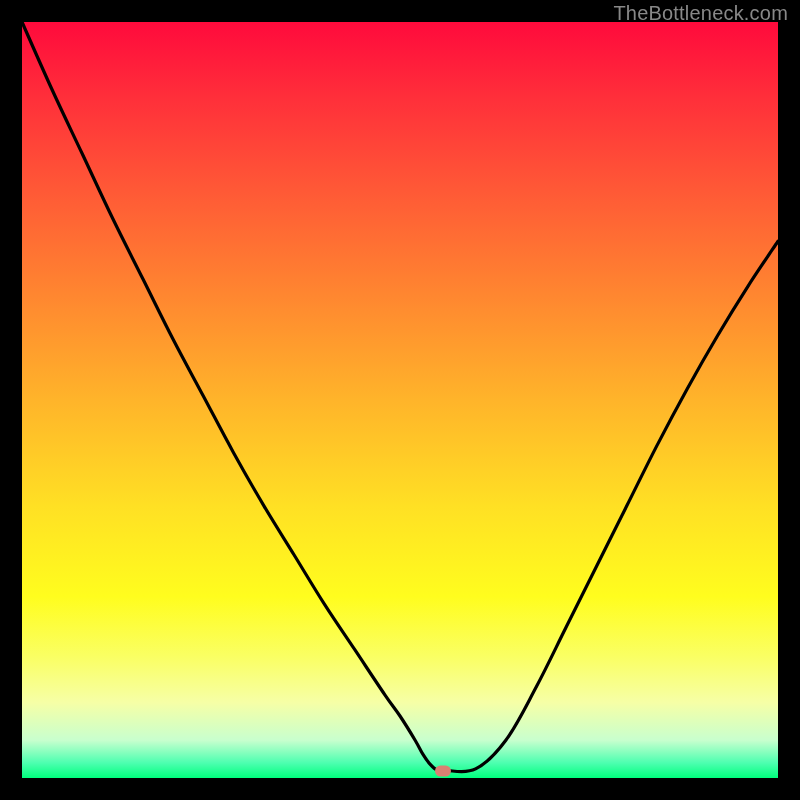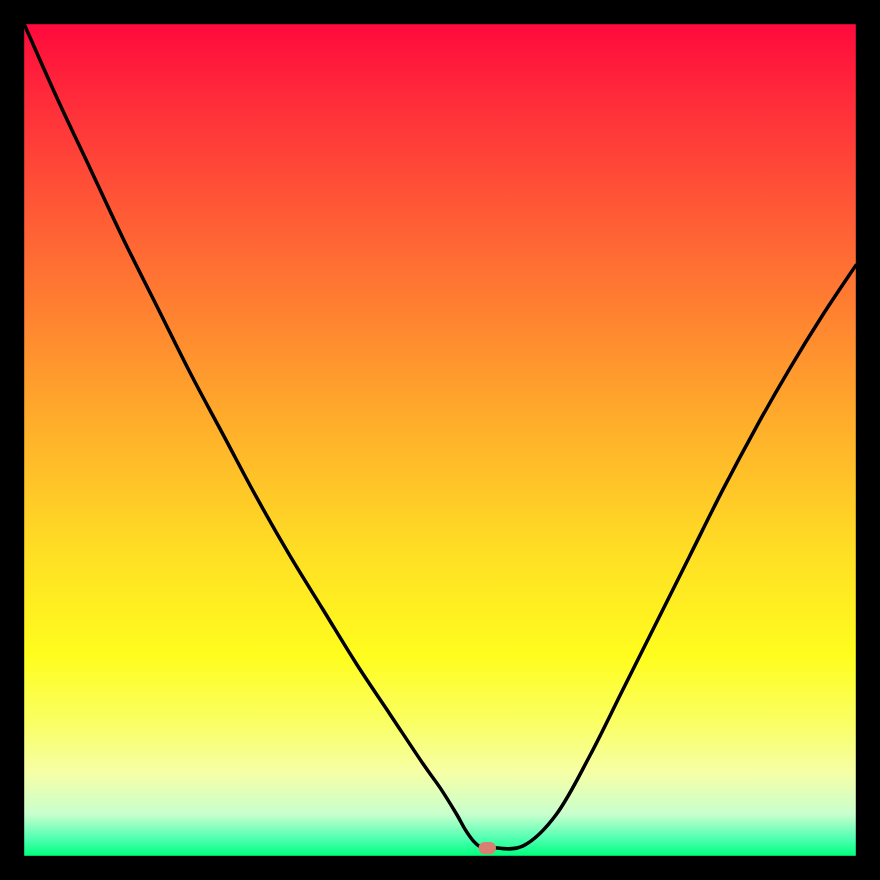--- a/index.html
+++ b/index.html
@@ -69,13 +69,14 @@
 
 <div class="frame">
   <div class="gradient"></div>
 
   <svg class="curve" viewBox="0 0 756 756" preserveAspectRatio="none">
     <path id="curve-path" fill="none" stroke="#000" stroke-width="3.2" stroke-linejoin="round" stroke-linecap="round" d="M 0 0 C 5.4432 12.247199999999992, 19.3536 44.22599999999996, 30.240000000000002 68.03999999999996 C 41.126400000000004 91.85399999999997, 49.59360000000001 109.16640000000005, 60.480000000000004 132.30000000000007 C 71.3664 155.43360000000007, 79.8336 174.10680000000008, 90.72 196.56000000000006 C 101.6064 219.01320000000004, 110.0736 235.26719999999997, 120.96000000000001 257.03999999999996 C 131.84640000000002 278.8128, 140.3136 296.42760000000004, 151.20000000000002 317.52000000000004 C 162.08640000000003 338.61240000000004, 170.5536 353.808, 181.44 374.21999999999997 C 192.3264 394.63199999999995, 200.7936 411.1884, 211.68 430.92 C 222.56640000000002 450.65160000000003, 231.03360000000004 465.46920000000006, 241.92000000000002 483.84000000000003 C 252.8064 502.2108, 261.2736 515.2896000000001, 272.15999999999997 532.98 C 283.04639999999995 550.6704, 291.51360000000005 565.11, 302.40000000000003 582.12 C 313.2864 599.13, 321.7536 611.1504, 332.64 627.48 C 343.52639999999997 643.8096, 354.7152 660.86496, 362.88 672.84 C 371.0448 684.8150400000001, 372.5568 685.8432, 378 694.008 C 383.4432 702.1728, 389.0376 711.3960000000001, 393.12 718.2 C 397.2024 725.004, 397.9584 727.45344, 400.68 731.808 C 403.40160000000003 736.16256, 405.5184 739.39824, 408.24 742.392 C 410.96160000000003 745.3857600000001, 413.0784 747.35136, 415.8 748.44 C 418.52160000000003 749.5286400000001, 416.55600000000004 748.71216, 423.36 748.44 C 430.164 748.1678400000001, 442.7136 752.3712, 453.59999999999997 746.928 C 464.48639999999995 741.4848, 472.9536 732.89664, 483.84000000000003 718.2 C 494.72640000000007 703.50336, 503.19360000000006 685.692, 514.08 665.28 C 524.9664 644.8679999999999, 533.4336 626.5727999999999, 544.3199999999999 604.8 C 555.2063999999999 583.0272, 563.6736000000001 566.0927999999999, 574.5600000000001 544.3199999999999 C 585.4464 522.5472, 593.9136000000001 505.6128, 604.8000000000001 483.84000000000003 C 615.6864 462.06720000000007, 624.1536 444.4524, 635.04 423.36 C 645.9264 402.2676, 654.3936 386.3916, 665.28 366.65999999999997 C 676.1664 346.92839999999995, 684.6336 332.1108, 695.52 313.74 C 706.4064 295.36920000000003, 714.8736 281.60999999999996, 725.76 264.59999999999997 C 736.6464 247.58999999999997, 750.5568 227.4048, 756 219.24"></path>
   </svg>
 
   <div class="dot" id="marker-dot" style="left: 443.092px; top: 771.196px;"></div>
 
+  <div class="watermark">TheBottleneck.com</div>
 </div>
 
 </body></html>

